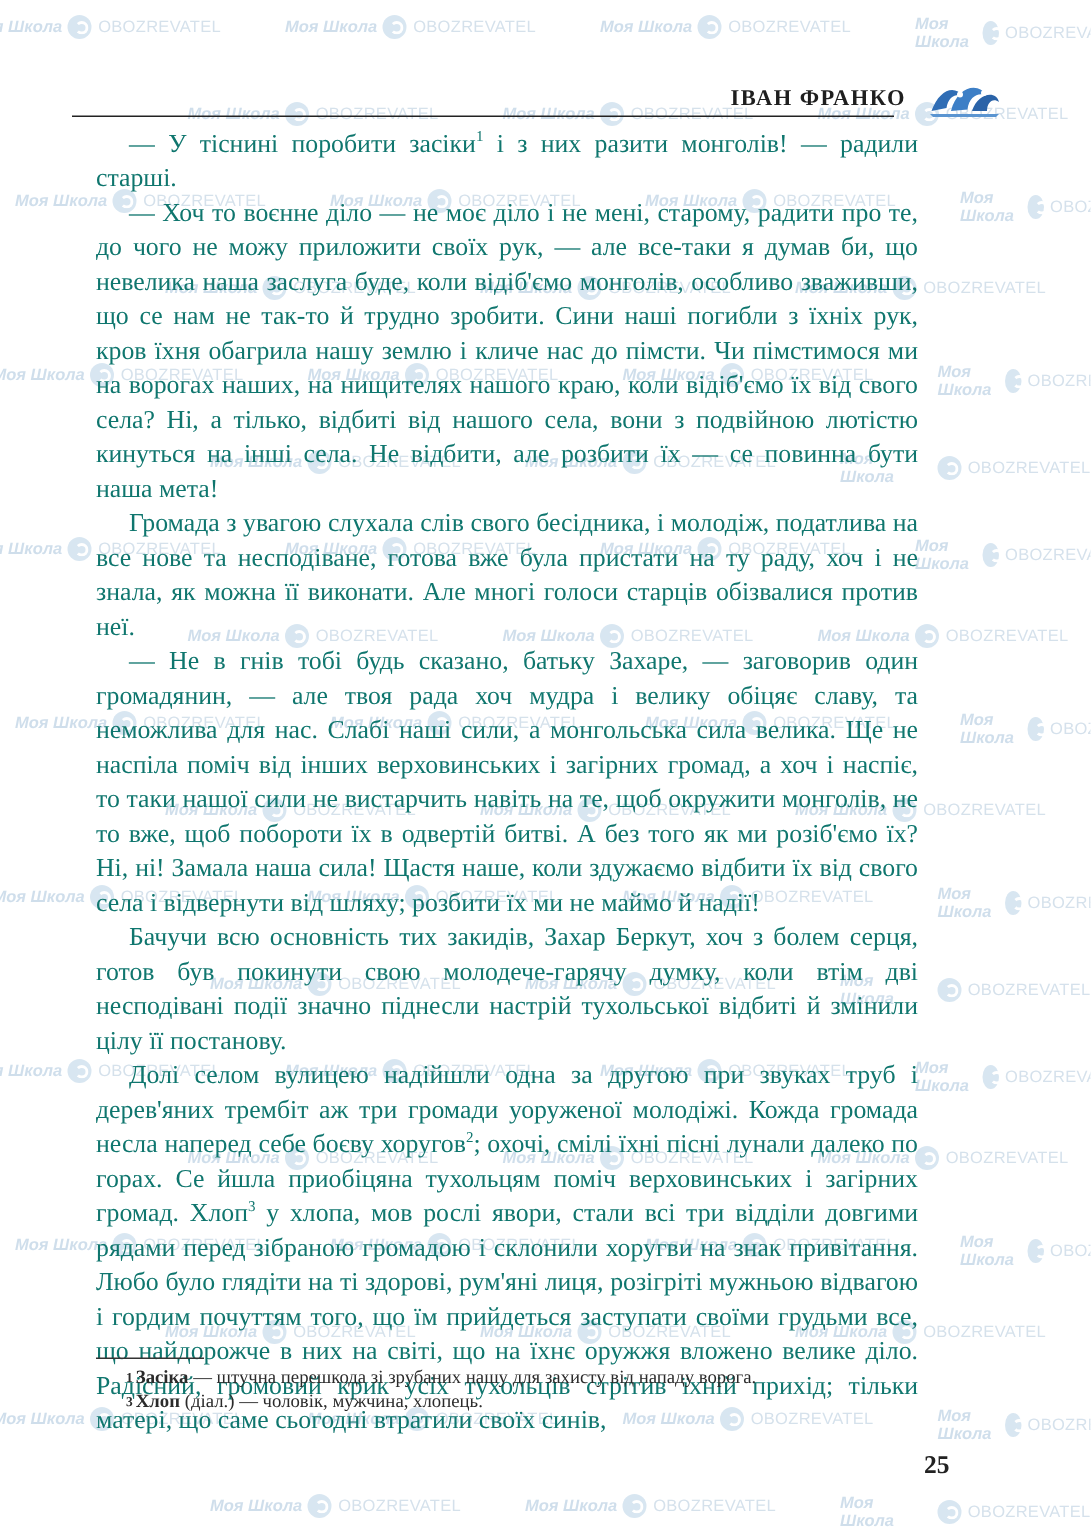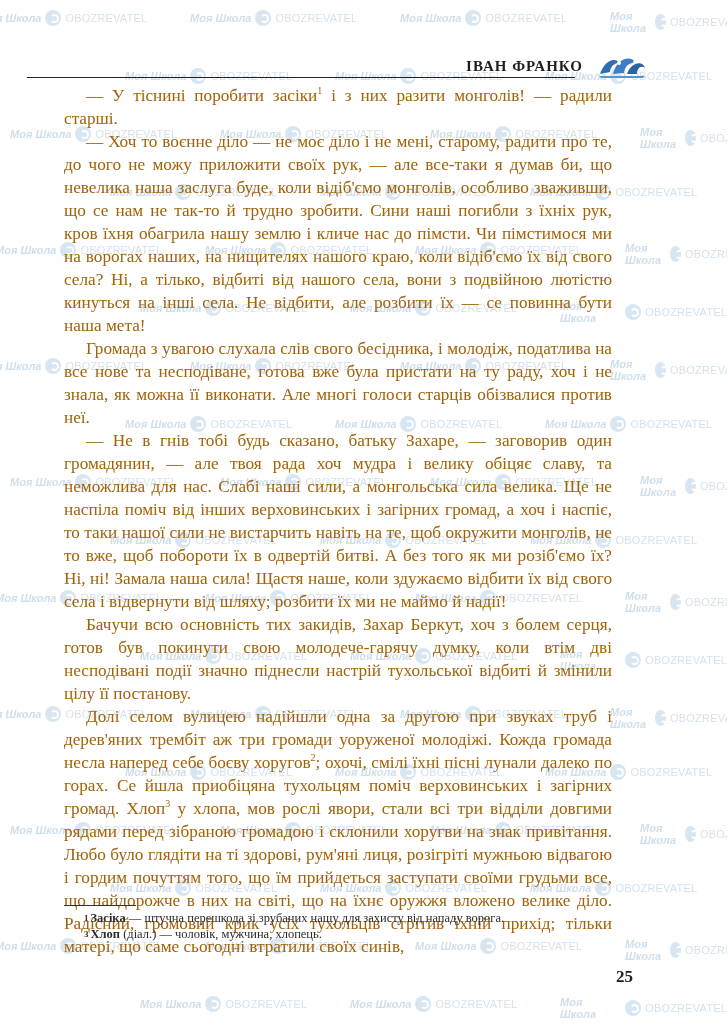--- a/index.html
+++ b/index.html
@@ -7,27 +7,27 @@
     width:727px; height:1024px; background:#ffffff; position:relative; overflow:hidden;
     font-family:"Liberation Serif","DejaVu Serif",serif; color:#2a2a2a;
   }
   .watermarks { position:absolute; inset:0; pointer-events:none; z-index:0; }
   .wm { position:absolute; display:flex; align-items:center; gap:4px; opacity:0.55; }
   .wm .wm-school { font-family:"Liberation Sans",sans-serif; font-style:italic; font-weight:bold; font-size:11px; color:#a9c4dc; }
   .wm .wm-circle { width:16px; height:16px; border-radius:50%; background:#b9d2e6; display:inline-block; position:relative; }
   .wm .wm-circle::after { content:""; position:absolute; left:5px; top:4px; width:5px; height:5px; border:2px solid #fff; border-radius:50%; border-left-color:transparent; }
   .wm .wm-oboz { font-family:"Liberation Sans",sans-serif; font-size:11px; color:#b3c9dc; letter-spacing:0.2px; }
 
-  .header { position:absolute; left:27px; top:54px; width:584px; height:24px; z-index:1; }
+  .header { position:absolute; left:48px; top:54px; width:584px; height:24px; z-index:1; }
   .header-title { position:absolute; right:28px; top:4px; font-size:15px; font-weight:bold; letter-spacing:1px; color:#1e1e1e; }
   .header-rule { position:absolute; left:0; right:36px; bottom:0; height:1.5px; background:#222; }
   .header-ornament { position:absolute; right:-36px; top:-2px; width:50px; height:28px; }
 
   .page { position:absolute; left:64px; top:84px; width:548px; z-index:1; }
-  .para { margin:0; font-size:17.2px; line-height:23px; text-align:justify; text-indent:22px; color:#a16207; }
+  .para { margin:0; font-size:17.2px; line-height:23px; text-align:justify; text-indent:22px; color:#0f766e; }
   sup { font-size:10px; line-height:0; }
 
   .footnote-rule { position:absolute; left:64px; top:905px; width:72px; height:1px; background:#333; z-index:1; }
   .footnotes { position:absolute; left:84px; top:910px; width:540px; z-index:1; font-size:12.5px; line-height:16px; color:#2b2b2b; }
   .footnote { margin:0; }
   .footnote .fn-num { font-size:9px; vertical-align:top; font-weight:bold; margin-right:2px; }
   .footnote .fn-term { font-weight:bold; }
   .page-number { position:absolute; left:616px; top:967px; font-size:17px; font-weight:bold; color:#222; z-index:1;text-align:right; }
 </style>
 </head>

